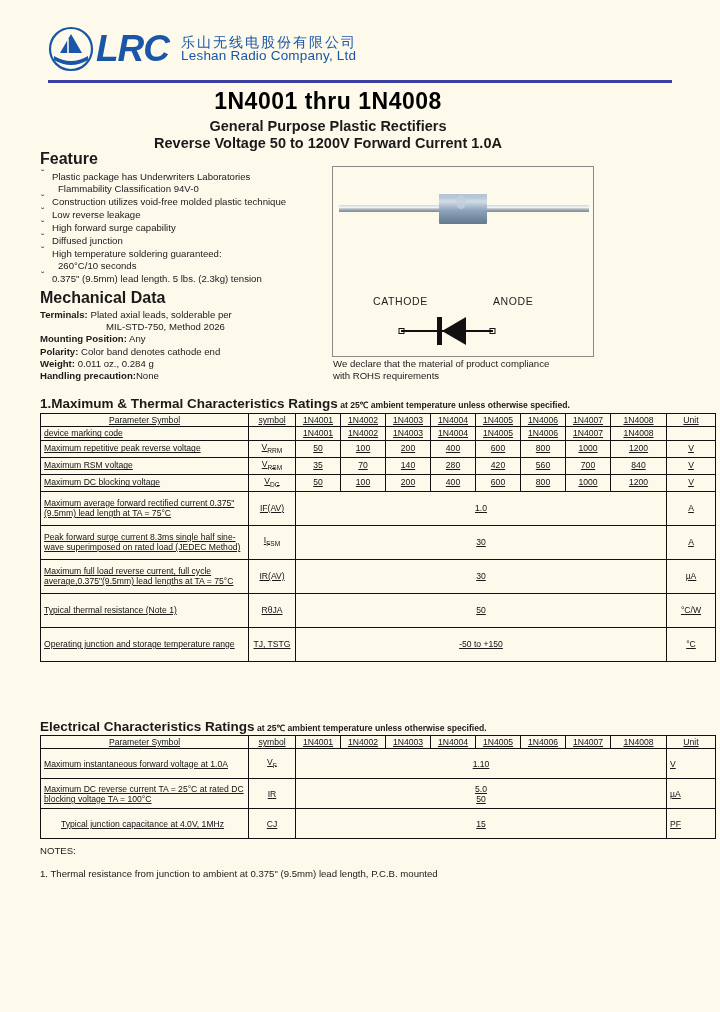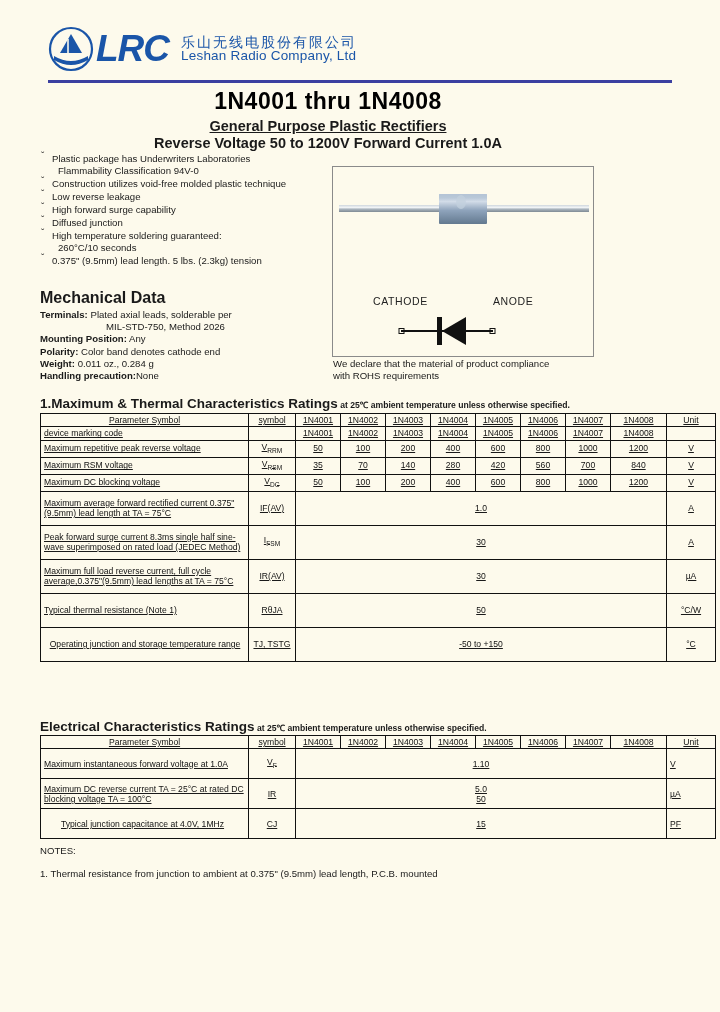--- a/index.html
+++ b/index.html
@@ -33,21 +33,21 @@
   }
   .logo-en { font-size: 13.5px; color: #1a55a8; letter-spacing: 0.2px; }
   .rule {
     position: absolute; left: 48px; top: 80px; width: 624px;
     height: 3px; background: #3b3fa0;
   }
 
   
   .title-block { position: absolute; left: 0; top: 88px; width: 656px; text-align: center; }
   .title-main { font-size: 23px; font-weight: bold; letter-spacing: 0.5px; color: #000; }
-  .title-sub1 { font-size: 14.5px; font-weight: bold; margin-top: 3px; text-decoration: underline; }
+  .title-sub1 { font-size: 14.5px; font-weight: bold; margin-top: 3px; }
   .title-sub2 { font-size: 14.5px; font-weight: bold; margin-top: 1px; }
 
   
   .sec-head { font-size: 16px; font-weight: bold; }
   .feature { position: absolute; left: 40px; top: 150px; width: 290px; }
   .feature ul { list-style: none; margin: 3px 0 0 0; padding: 0; }
   .feature li {
     font-size: 9.6px; line-height: 11.6px;
     padding-left: 12px; position: relative; margin-bottom: 1.5px;
   }
@@ -129,20 +129,21 @@
   </div>
   <div class="rule"></div>
 
   <div class="title-block">
     <div class="title-main">1N4001  thru 1N4008</div>
     <div class="title-sub1">General Purpose Plastic Rectifiers</div>
     <div class="title-sub2">Reverse Voltage 50 to 1200V Forward Current 1.0A</div>
   </div>
 
   <div class="feature">
+    <div class="sec-head">Feature</div>
     <ul id="feature-list">
         <li><span class="bullet">ˇ</span><span>Plastic package has Underwriters Laboratories</span><span class="l2">Flammability Classification 94V-0</span></li>
         <li><span class="bullet">ˇ</span><span>Construction utilizes void-free molded plastic technique</span></li>
         <li><span class="bullet">ˇ</span><span>Low reverse leakage</span></li>
         <li><span class="bullet">ˇ</span><span>High forward surge capability</span></li>
         <li><span class="bullet">ˇ</span><span>Diffused junction</span></li>
         <li><span class="bullet">ˇ</span><span>High temperature soldering guaranteed:</span><span class="l2">260°C/10 seconds</span></li>
         <li><span class="bullet">ˇ</span><span>0.375" (9.5mm) lead length. 5 lbs. (2.3kg) tension</span></li>
       </ul>
   </div>
@@ -303,21 +304,21 @@
           <td class="c" colspan="8">30</td>
           <td class="c">µA</td>
         </tr>
         <tr>
           <td class="l" style="height: 34px;">Typical thermal resistance (Note 1)</td>
           <td class="c">RθJA</td>
           <td class="c" colspan="8">50</td>
           <td class="c">°C/W</td>
         </tr>
         <tr>
-          <td class="l" style="height: 34px; text-align: center;">Operating junction and storage temperature range</td>
+          <td class="l" style="height: 34px;">Operating junction and storage temperature range</td>
           <td class="c">TJ, TSTG</td>
           <td class="c" colspan="8">-50 to +150</td>
           <td class="c">°C</td>
         </tr>
       </tbody>
   </table>
 
   <div class="tbl-title t2-title">
     <span>Electrical Characteristics Ratings</span><span class="small"> at 25℃ ambient temperature unless otherwise specified.</span>
   </div>

